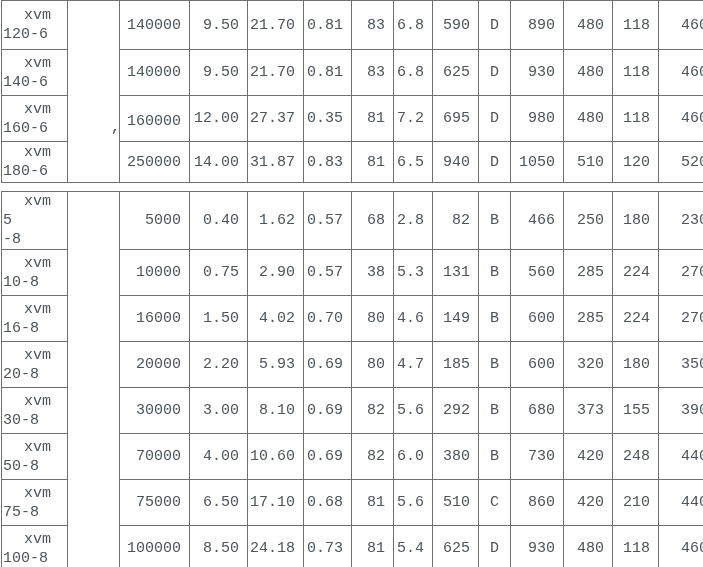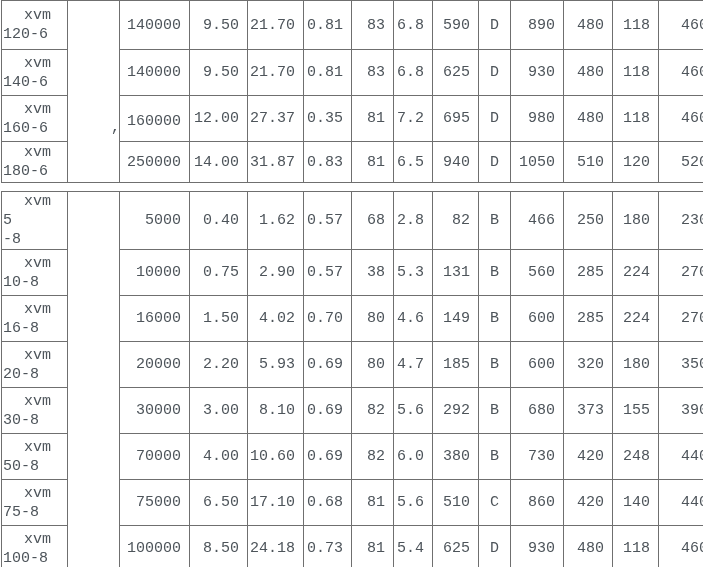--- a/index.html
+++ b/index.html
@@ -268,21 +268,21 @@
           <td class="num">75000</td>
           <td class="num">6.50</td>
           <td class="num">17.10</td>
           <td class="num">0.68</td>
           <td class="num">81</td>
           <td class="num">5.6</td>
           <td class="num">510</td>
           <td class="grade">C</td>
           <td class="num">860</td>
           <td class="num">420</td>
-          <td class="num">140</td>
+          <td class="num">210</td>
           <td class="num">440</td>
         </tr>
         <tr>
           <td class="model">xvm
 100-8</td>
           <td class="num">100000</td>
           <td class="num">8.50</td>
           <td class="num">24.18</td>
           <td class="num">0.73</td>
           <td class="num">81</td>

